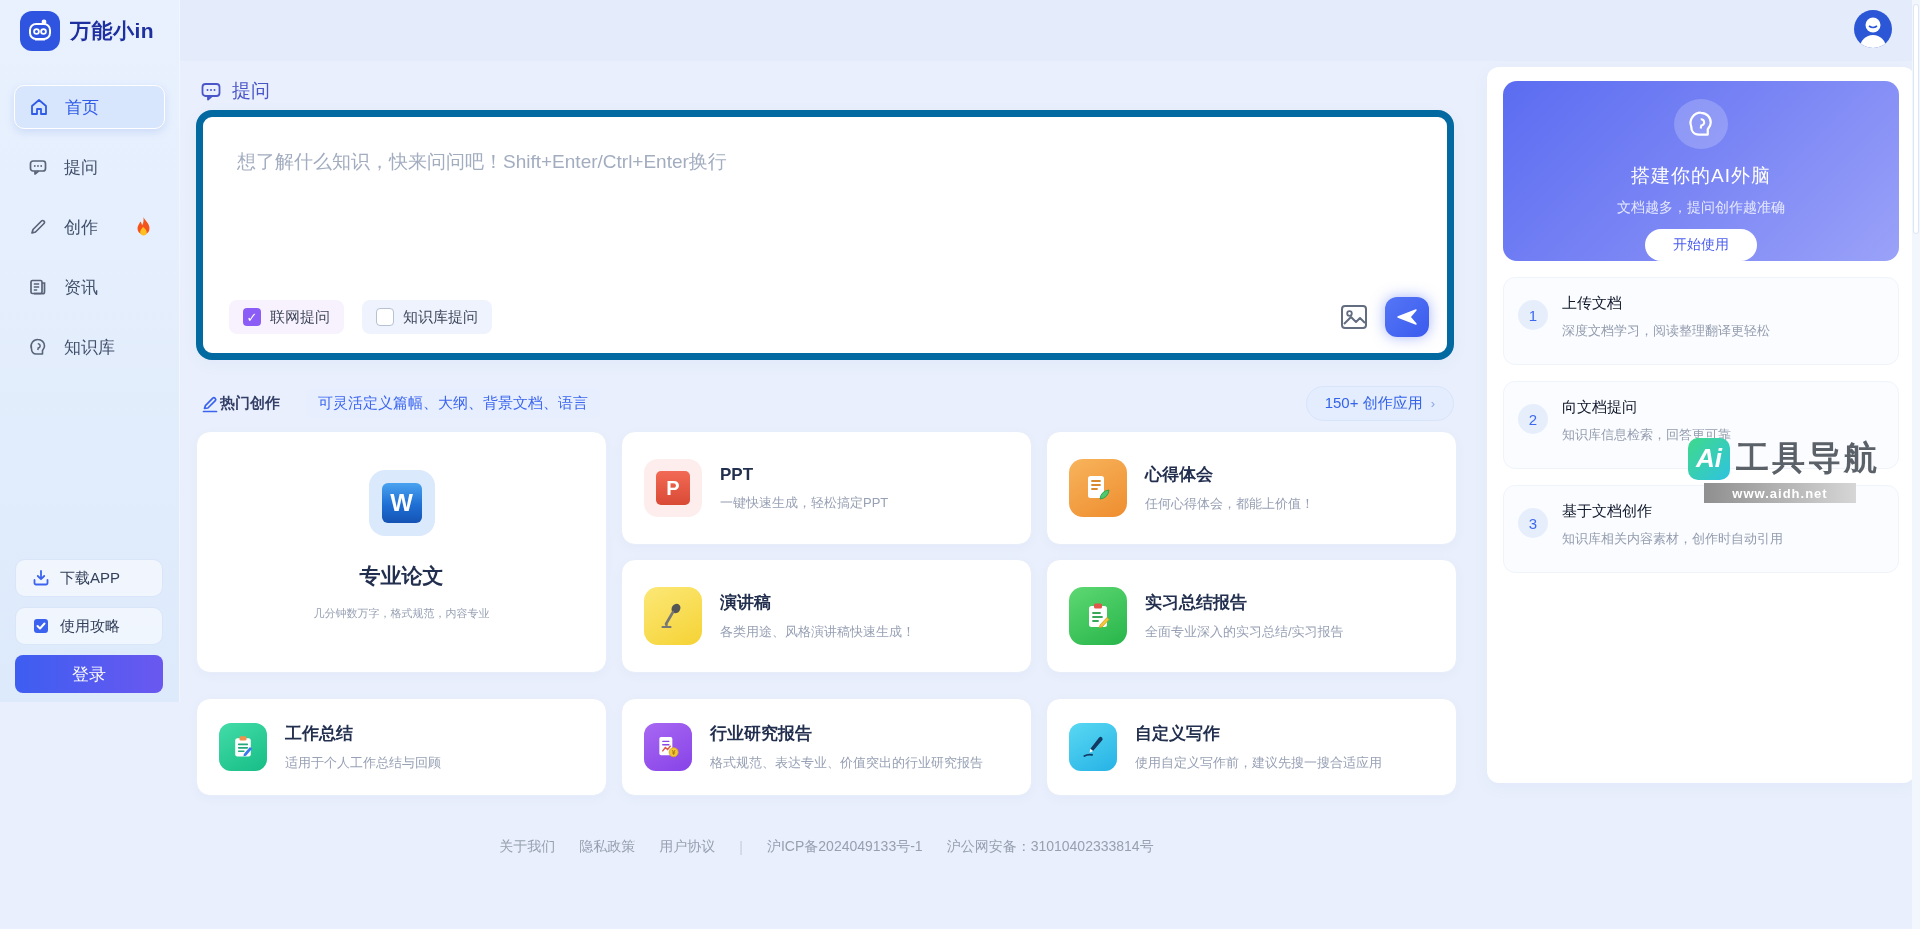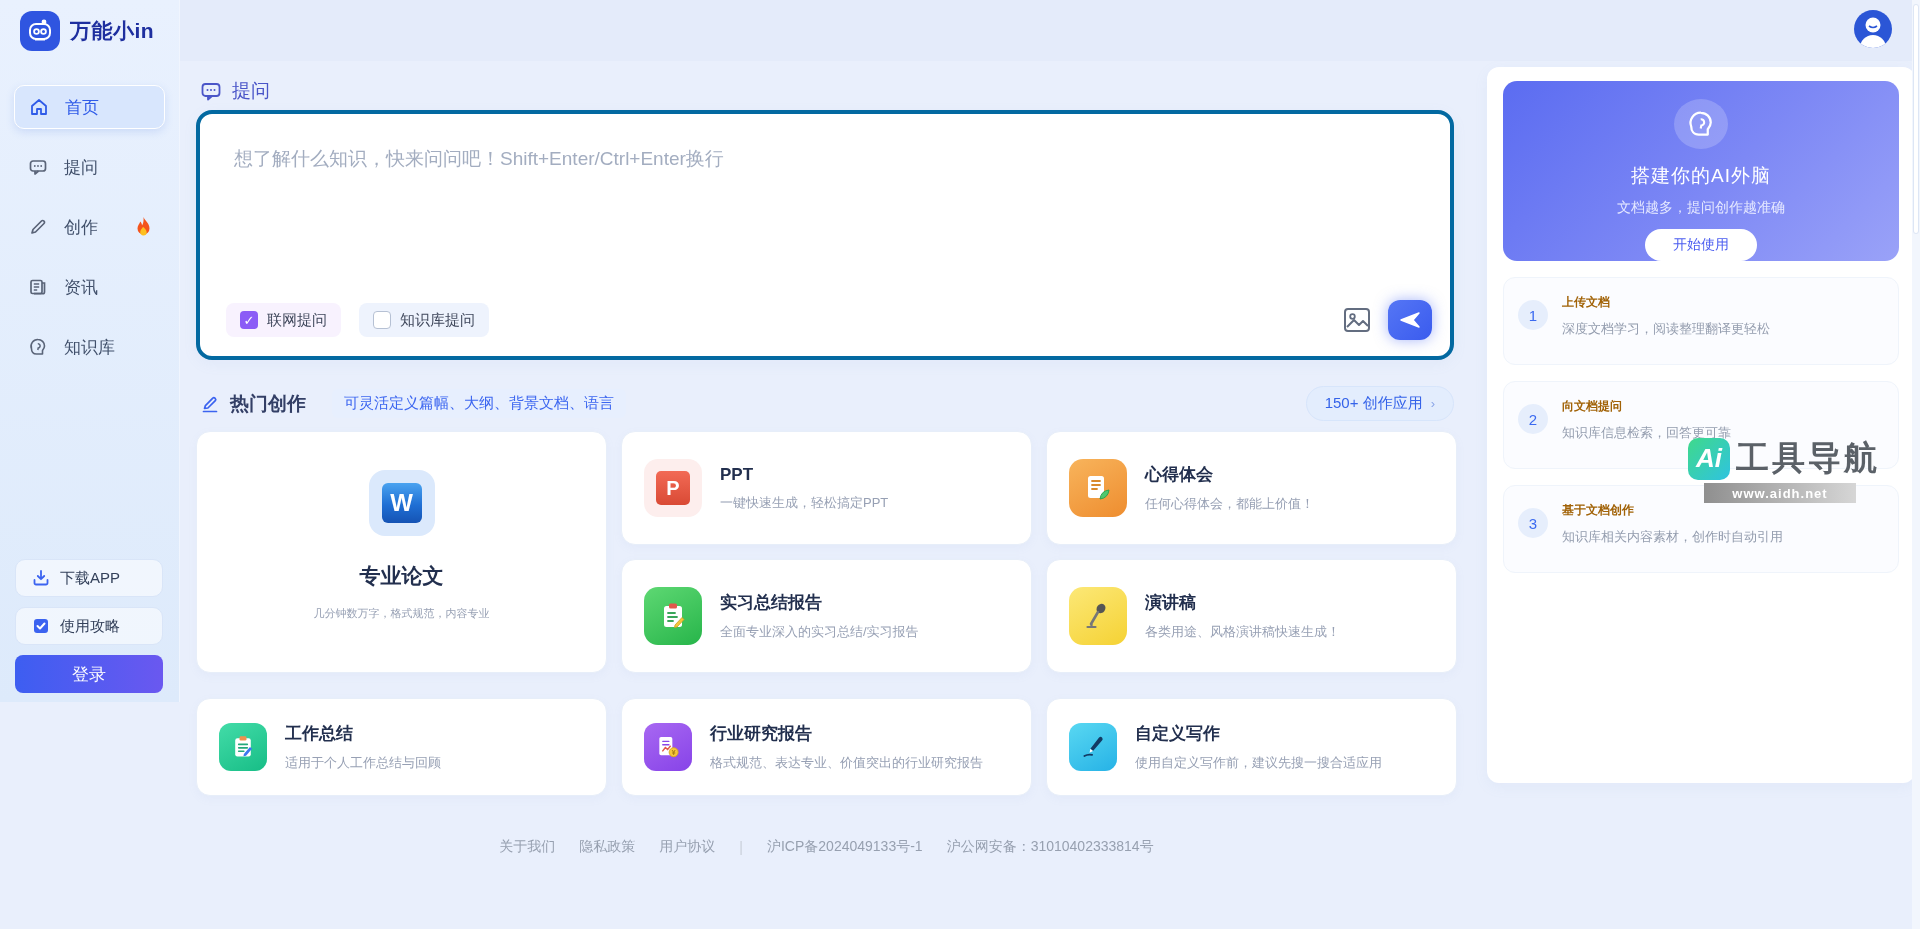--- a/index.html
+++ b/index.html
@@ -29,41 +29,41 @@
   .side-bottom { position:absolute; left:15px; bottom:9px; width:148px; display:flex; flex-direction:column; gap:10px; }
   .side-btn { height:38px; border-radius:10px; background:rgba(255,255,255,.55); border:1px solid #d9e5f8;
     display:flex; align-items:center; gap:10px; padding:0 16px; font-size:15px; color:#33405a; cursor:pointer; }
   .login-btn { height:38px; border-radius:8px; border:none; cursor:pointer;
     background:linear-gradient(90deg,#3d5ef1,#6a58f0); color:#fff; font-size:17px;
     display:flex; align-items:center; justify-content:center; font-family:inherit; }
   
   .ask-head { position:absolute; left:200px; top:78px; display:flex; align-items:center; gap:10px;
     font-size:19px; color:#4a55c8; font-weight:500; }
   .ask-card { position:absolute; left:196px; top:110px; width:1258px; height:250px; background:#fff;
-    border:4px solid #0369a1; border-radius:16px; box-shadow:0 4px 14px rgba(140,160,210,.08); }
+    border:7px solid #0369a1; border-radius:16px; box-shadow:0 4px 14px rgba(140,160,210,.08); }
   .ask-input { width:100%; height:160px; border:none; outline:none; resize:none; background:transparent;
     padding:32px 34px; font-size:19px; color:#333; font-family:inherit; }
   .ask-input::placeholder { color:#a3adc0; }
   .ask-footer { position:absolute; left:0; bottom:16px; width:100%; padding:0 18px 0 26px;
     display:flex; align-items:center; }
   .check-pill { display:flex; align-items:center; gap:9px; height:34px; padding:0 14px;
     border-radius:8px; font-size:15px; color:#40485c; cursor:pointer; }
   .pill-web { background:#f8f2fe; }
   .pill-kb { background:#eef3fd; margin-left:18px; }
   .cbox { width:18px; height:18px; border-radius:4px; display:flex; align-items:center; justify-content:center; }
   .cbox.checked { background:#8b5cf6; color:#fff; font-size:13px; }
   .cbox.unchecked { background:#fff; border:1.5px solid #b6c1d4; }
   .ask-actions { margin-left:auto; display:flex; align-items:center; gap:16px; }
   .img-btn { width:30px; height:30px; display:flex; align-items:center; justify-content:center; cursor:pointer; }
   .send-btn { width:44px; height:40px; border-radius:12px; border:none; cursor:pointer;
     background:linear-gradient(135deg,#5576f5,#3a5bee); box-shadow:0 0 14px rgba(80,110,245,.5);
     display:flex; align-items:center; justify-content:center; }
   
   .hot-row { position:absolute; left:200px; top:386px; width:1254px; display:flex; align-items:center; }
-  .hot-title { display:flex; align-items:center; gap:10px; font-size:19px; font-weight:bold; color:#333f66; }
+  .hot-title { display:flex; align-items:center; font-size:15px; font-weight:bold; color:#333f66; }
   .hot-sub { margin-left:26px; font-size:15px; color:#3c66f0; background:#e7effe; padding:5px 12px; border-radius:6px; }
   .hot-more { margin-left:auto; background:#e3edfd; color:#3563e9; font-size:15px; padding:7px 18px;
     border-radius:20px; display:flex; align-items:center; gap:8px; cursor:pointer; border:1px solid #d7e5fb; }
   .hot-more .chev { color:#8ba6e8; font-size:13px; }
   
   .grid-top { position:absolute; left:196px; top:431px; width:1261px; display:grid;
     grid-template-columns:1fr 1fr 1fr; grid-auto-rows:114px; gap:14px; }
   .grid-bottom { position:absolute; left:196px; top:698px; width:1261px; display:grid;
     grid-template-columns:1fr 1fr 1fr; grid-auto-rows:98px; gap:14px; }
   .card { background:#fff; border:1px solid #e7eef9; border-radius:14px; cursor:pointer;
@@ -107,21 +107,21 @@
   .banner-ic { margin-top:18px; width:54px; height:54px; border-radius:50%; background:rgba(255,255,255,.20);
     display:flex; align-items:center; justify-content:center; }
   .banner-t { margin-top:14px; font-size:19px; font-weight:normal; letter-spacing:1px; }
   .banner-s { margin-top:10px; font-size:14px; color:#e6e9ff; }
   .banner-btn { margin-top:12px; background:#fff; color:#4a5cf0; font-size:14px; border:none;
     border-radius:16px; padding:7px 28px; cursor:pointer; font-family:inherit; }
   .step { margin-top:16px; min-height:88px; background:#fbfcff; border:1px solid #eff4fb; border-radius:12px;
     display:flex; gap:14px; padding:16px 14px; }
   .step-num { width:30px; height:30px; border-radius:50%; background:#e6eefc; color:#3b6af0; font-size:15px;
     display:flex; align-items:center; justify-content:center; flex:none; margin-top:6px; }
-  .step-t { font-size:12px; font-weight:bold; color:#a16207; }
+  .step-t { font-size:15px; font-weight:normal; color:#0f172a; }
   .step-d { margin-top:9px; font-size:13px; color:#939cae; }
   
   .watermark { position:absolute; left:1688px; top:436px; z-index:20; }
   .wm-row { display:flex; align-items:center; gap:6px; }
   .wm-ic { width:42px; height:42px; border-radius:10px; background:linear-gradient(135deg,#3fd98b,#2fc3e0);
     color:#fff; font-weight:bold; font-style:italic; font-size:26px;
     display:flex; align-items:center; justify-content:center; }
   .wm-brand { font-size:33px; font-weight:900; color:#5b6168; letter-spacing:3px;
     text-shadow:0 1px 1px rgba(255,255,255,.7); }
   .wm-bar { margin:2px 0 0 16px; width:152px; height:20px;
@@ -305,46 +305,46 @@
         <path d="M17 26 q1 -8 9 -9 q-1 8 -9 9 Z" fill="#4fc86f" stroke="#2fa34e" stroke-width="1"></path>
       </svg>
     </div>
     <div class="card-txt">
       <div class="t">心得体会</div>
       <div class="d">任何心得体会，都能上价值！</div>
     </div>
   </div>
 
   <div class="card small">
+    <div class="app-icon ic-speech">
+      <svg width="30" height="30" viewBox="0 0 30 30">
+        <ellipse cx="18" cy="7.5" rx="4.2" ry="5" fill="#555" transform="rotate(35 18 7.5)"></ellipse>
+        <path d="M15 11 L8 23" stroke="#777" stroke-width="2.6" stroke-linecap="round"></path>
+        <path d="M4.5 26 h8" stroke="#777" stroke-width="2.2" stroke-linecap="round"></path>
+        <path d="M8.5 23 v3" stroke="#777" stroke-width="2.2"></path>
+      </svg>
+    </div>
+    <div class="card-txt">
+      <div class="t">演讲稿</div>
+      <div class="d">各类用途、风格演讲稿快速生成！</div>
+    </div>
+  </div>
+
+  <div class="card small">
     <div class="app-icon ic-intern">
       <svg width="30" height="30" viewBox="0 0 30 30">
         <rect x="6" y="5" width="18" height="21" rx="2.5" fill="#fff"></rect>
         <rect x="11" y="2.5" width="8" height="5" rx="1.5" fill="#e2574c"></rect>
         <path d="M10 12 h7 M10 16 h9 M10 20 h5" stroke="#3aa65a" stroke-width="1.8" stroke-linecap="round"></path>
         <path d="M17 24 L24 16.5 L26 18.5 L19 26 L16.5 26.5 Z" fill="#f5c63a" stroke="#caa020" stroke-width=".8"></path>
       </svg>
     </div>
     <div class="card-txt">
       <div class="t">实习总结报告</div>
       <div class="d">全面专业深入的实习总结/实习报告</div>
-    </div>
-  </div>
-
-  <div class="card small">
-    <div class="app-icon ic-speech">
-      <svg width="30" height="30" viewBox="0 0 30 30">
-        <ellipse cx="18" cy="7.5" rx="4.2" ry="5" fill="#555" transform="rotate(35 18 7.5)"></ellipse>
-        <path d="M15 11 L8 23" stroke="#777" stroke-width="2.6" stroke-linecap="round"></path>
-        <path d="M4.5 26 h8" stroke="#777" stroke-width="2.2" stroke-linecap="round"></path>
-        <path d="M8.5 23 v3" stroke="#777" stroke-width="2.2"></path>
-      </svg>
-    </div>
-    <div class="card-txt">
-      <div class="t">演讲稿</div>
-      <div class="d">各类用途、风格演讲稿快速生成！</div>
     </div>
   </div>
 </div>
 
 <div class="grid-bottom">
   <div class="card small">
     <div class="app-icon ic-work">
       <svg width="26" height="26" viewBox="0 0 30 30">
         <rect x="6" y="5" width="18" height="21" rx="2.5" fill="#fff"></rect>
         <rect x="11" y="2.5" width="8" height="5" rx="1.5" fill="#f0914e"></rect>

